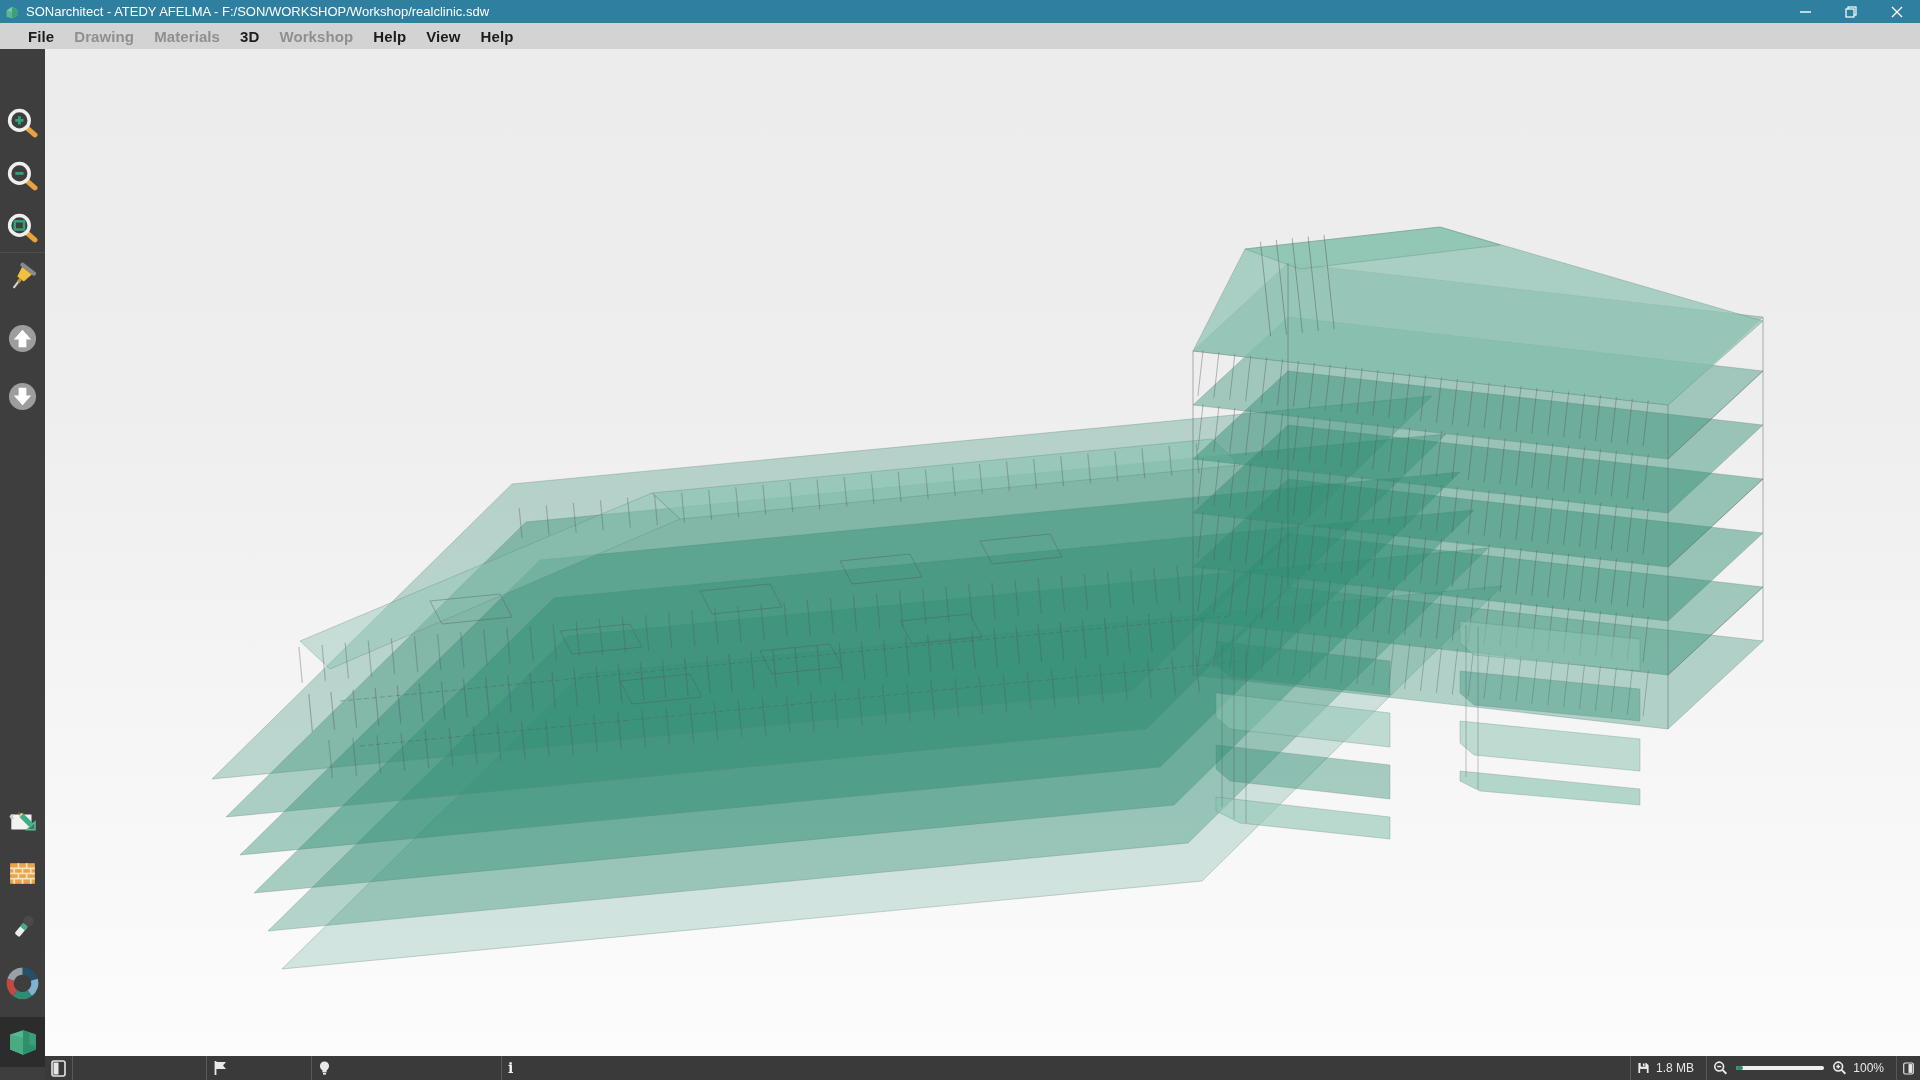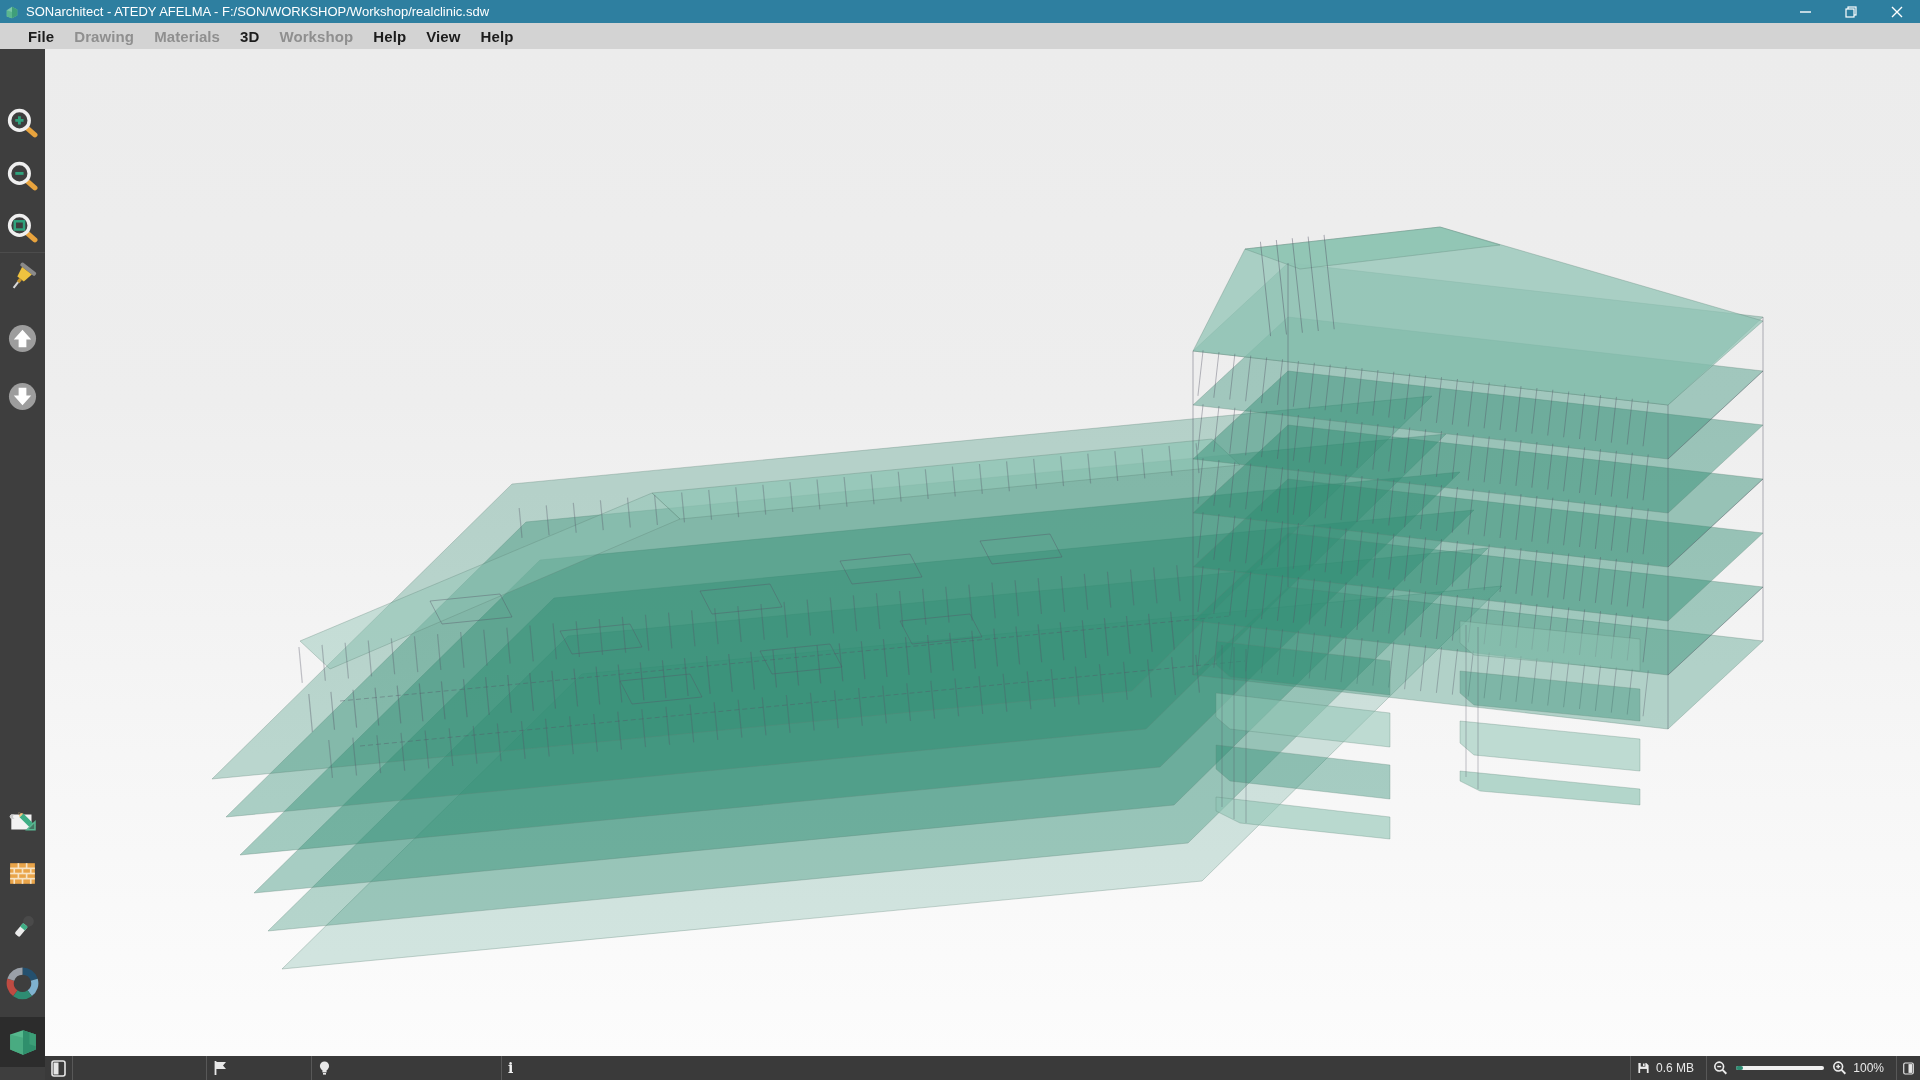--- a/index.html
+++ b/index.html
@@ -328,21 +328,21 @@
         <div class="seg grow">
           <span class="info-glyph">i</span>
         </div>
         <div class="seg" style="width:76px">
           <svg width="14" height="14" viewBox="0 0 14 14">
             <path d="M1.5 1.5 H10 L12.5 4 V12.5 H1.5 Z" fill="#ececec"></path>
             <rect x="4" y="1.5" width="5" height="4" fill="#3A3A3A"></rect>
             <rect x="6.4" y="2.2" width="1.8" height="2.6" fill="#ececec"></rect>
             <rect x="3.4" y="8" width="7.2" height="4.5" fill="#3A3A3A"></rect>
           </svg>
-          <span class="sb-text">0.6 MB</span>
+          <span class="sb-text">1.8 MB</span>
         </div>
         <div class="seg" style="width:190px">
           <svg width="16" height="16" viewBox="0 0 16 16">
             <circle cx="6.5" cy="6.5" r="4.6" fill="none" stroke="#ececec" stroke-width="1.7"></circle>
             <line x1="10" y1="10" x2="14" y2="14" stroke="#ececec" stroke-width="2"></line>
             <line x1="4.4" y1="6.5" x2="8.6" y2="6.5" stroke="#ececec" stroke-width="1.5"></line>
           </svg>
           <div class="slider-track">
             <div class="fill"></div>
           </div>

